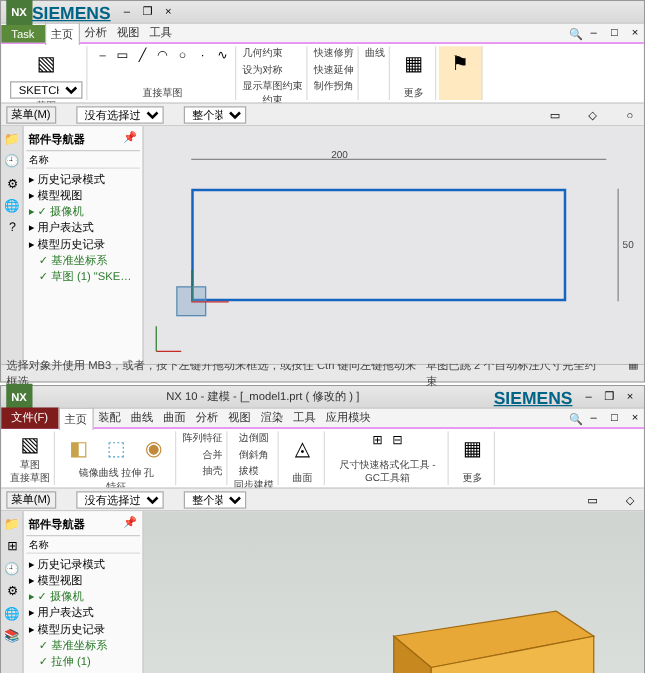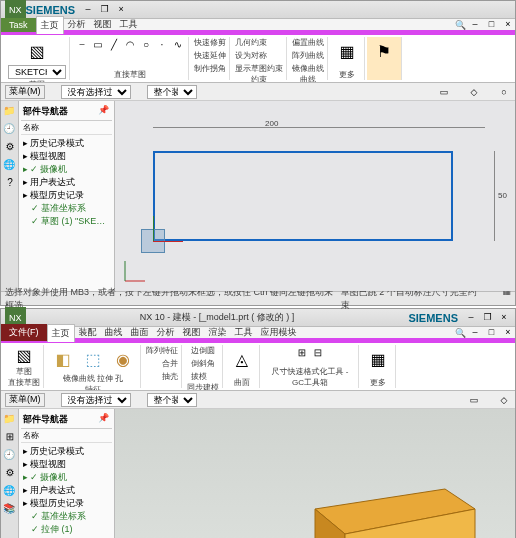--- a/index.html
+++ b/index.html
@@ -1,23 +1,23 @@
 <!DOCTYPE html>
 <html><head>
 <meta charset="utf-8">
 <style>
 * { margin: 0; padding: 0; box-sizing: border-box; font-family: "Microsoft YaHei", Arial, sans-serif; font-size: 9px; }
 body { background: #fff; width: 516px; }
 .window { border: 1px solid #999; background: #f0f0f0; margin-bottom: 2px; }
 .titlebar { height: 18px; background: linear-gradient(#e8e8e8,#d8d8d8); display: flex; align-items: center; padding: 0 4px; border-bottom: 1px solid #bbb; }
-.nx-logo { background: #4a7a3a; color: #fff; font-weight: normal; padding: 6px 4px; font-size: 9px; }
+.nx-logo { background: #4a7a3a; color: #fff; font-weight: bold; padding: 6px 4px; font-size: 9px; }
 .titlebar .title { flex: 1; text-align: center; font-size: 9px; color: #333; }
-.titlebar .brand { color: #006487; font-weight: bold; font-size: 11px; margin-right: 6px; }
+.titlebar .brand { color: #006487; font-weight: bold; font-size: 14px; margin-right: 6px; text-decoration: underline; }
 .winbtns span { display: inline-block; width: 14px; height: 12px; text-align: center; font-size: 9px; cursor: pointer; }
-.menubar { height: 16px; display: flex; align-items: center; background: #f4f4f4; border-bottom: 5px solid #d946ef; }
+.menubar { height: 16px; display: flex; align-items: center; background: #f4f4f4; border-bottom: 1px solid #d946ef; }
 .file-btn { background: #7f1d1d; color: #fff; padding: 2px 8px; font-size: 9px; }
 .tab { padding: 2px 4px; font-size: 9px; color: #333; cursor: pointer; }
 .tab.active { background: #fff; border: 1px solid #bbb; border-bottom: none; }
 .ribbon { height: 48px; background: #fff; display: flex; border-bottom: 1px solid #bbb; padding: 2px 4px; gap: 2px; overflow: hidden; }
 .rgroup { display: flex; flex-direction: column; align-items: center; justify-content: space-between; border-right: 1px solid #ddd; padding: 0 3px; }
 .rgroup .icons { display: flex; gap: 2px; align-items: center; flex-wrap: wrap; }
 .ricon { width: 14px; height: 14px; display: inline-flex; align-items: center; justify-content: center; font-size: 10px; cursor: pointer; }
 .ricon.big { width: 28px; height: 28px; font-size: 16px; }
 .rlabel { font-size: 8px; color: #444; text-align: center; white-space: nowrap; }
 .toolbar2 { height: 18px; background: #eee; display: flex; align-items: center; padding: 0 4px; gap: 16px; border-bottom: 1px solid #ccc; }
@@ -87,39 +87,34 @@
         <span class="ricon">╱</span>
         <span class="ricon">◠</span>
         <span class="ricon">○</span>
         <span class="ricon">·</span>
         <span class="ricon">∿</span>
       </div>
       <span class="rlabel">直接草图</span>
     </div>
     <div class="rgroup">
       <div class="icons" style="flex-direction:column;align-items:flex-start">
+        <span class="rlabel">几何约束</span>
+        <span class="rlabel">设为对称</span>
+        <span class="rlabel">显示草图约束</span>
+      </div>
+      <span class="rlabel">约束</span>
+    </div>
+    <div class="rgroup">
+      <div class="icons" style="flex-direction:column;align-items:flex-start">
         <span class="rlabel">快速修剪</span>
         <span class="rlabel">快速延伸</span>
         <span class="rlabel">制作拐角</span>
       </div>
     </div>
     <div class="rgroup">
-      <div class="icons" style="flex-direction:column;align-items:flex-start">
-        <span class="rlabel">几何约束</span>
-        <span class="rlabel">设为对称</span>
-        <span class="rlabel">显示草图约束</span>
-      </div>
-      <span class="rlabel">约束</span>
-    </div>
-    <div class="rgroup">
-      <div class="icons" style="flex-direction:column;align-items:flex-start">
-        <span class="rlabel">偏置曲线</span>
-        <span class="rlabel">阵列曲线</span>
-        <span class="rlabel">镜像曲线</span>
-      </div>
       <span class="rlabel">曲线</span>
     </div>
     <div class="rgroup">
       <span class="ricon big">▦</span>
       <span class="rlabel">更多</span>
     </div>
     <div class="rgroup" style="background:#ffe9c0">
       <span class="ricon big">⚑</span>
     </div>
   </div>

